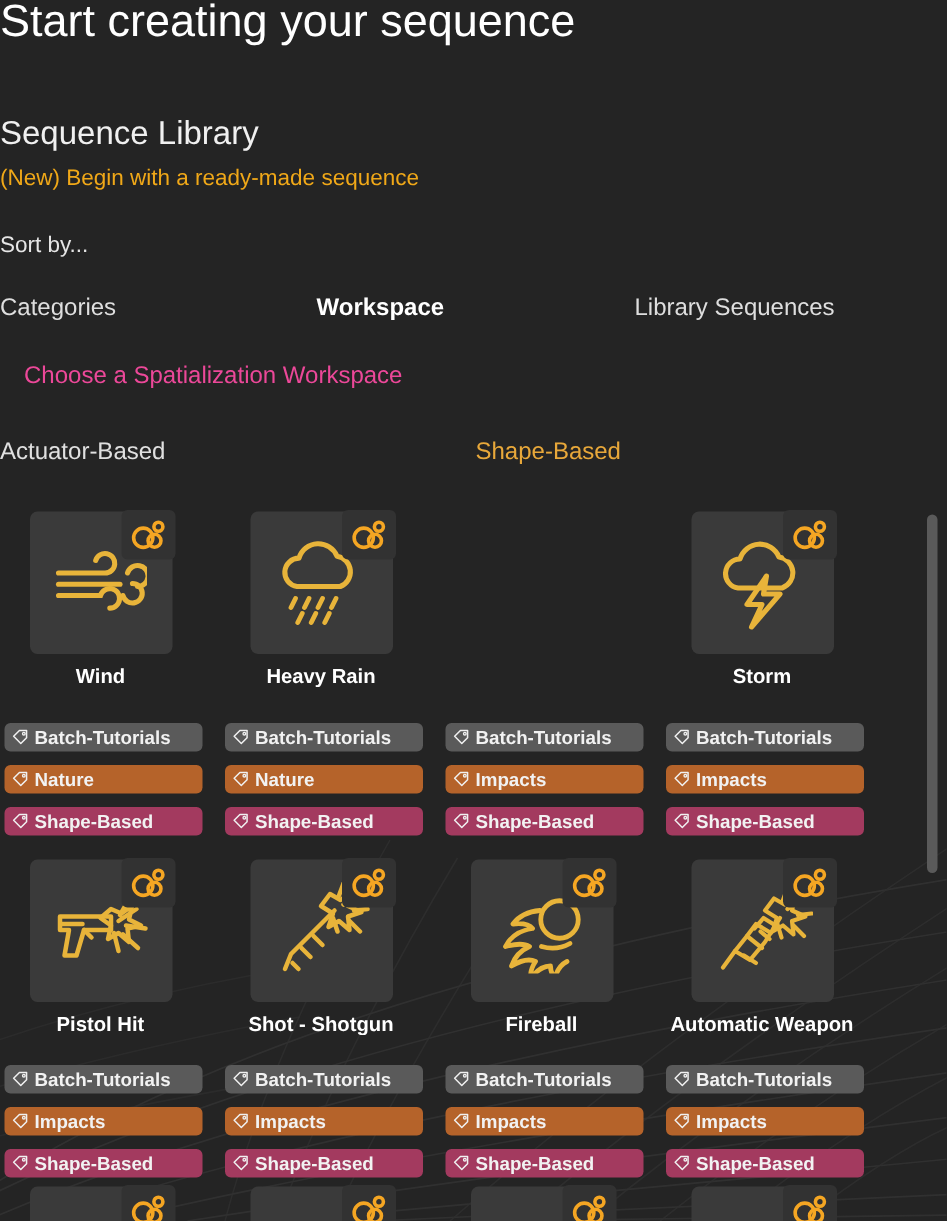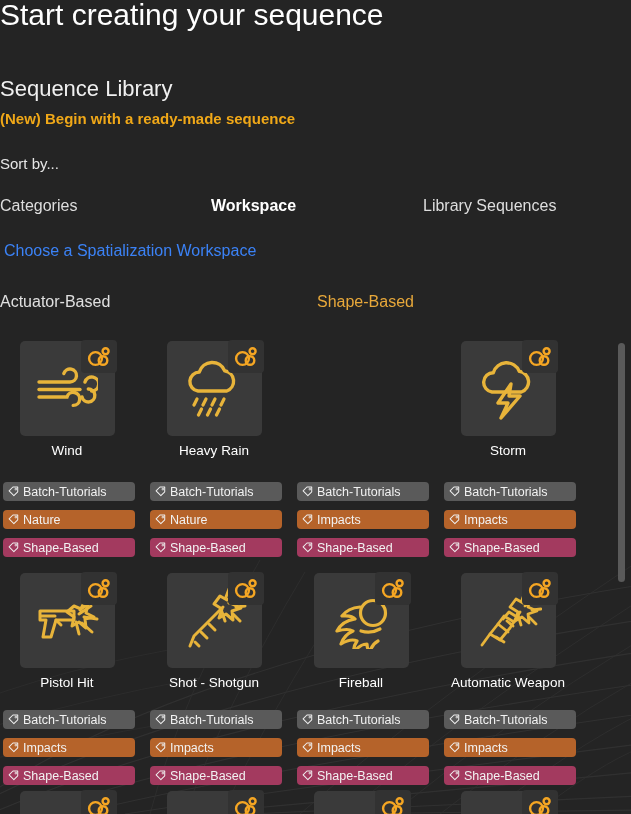--- a/index.html
+++ b/index.html
@@ -49,21 +49,21 @@
     font-size: 22px;
     font-weight: 400;
     color: #f0f0f0;
     white-space: nowrap;
   }
 
   .section-sub {
     position: absolute;
     left: 0px; top: 110px;
     font-size: 15px;
-    font-weight: 700;
+    font-weight: 400;
     color: #f0a818;
     white-space: nowrap;
   }
 
   .sortby {
     position: absolute;
     left: 0px; top: 155px;
     font-size: 15px;
     font-weight: 400;
     color: #e6e6e6;
@@ -87,23 +87,23 @@
   .tab.active {
     color: #ffffff;
     font-weight: 700;
   }
   .tab-0 { left: 0px; }
   .tab-1 { left: 211px; }
   .tab-2 { left: 423px; }
 
   .choose-label {
     position: absolute;
-    left: 4px; top: 242px;
+    left: 16px; top: 242px;
     font-size: 16px;
-    color: #3b82f6;
+    color: #ec4899;
     white-space: nowrap;
   }
 
   
   .ws-filters {
     position: absolute;
     left: 0px; top: 293px;
     width: 631px; height: 24px; padding-left: 46px;
   }
   .ws-filter {
@@ -117,20 +117,21 @@
   .wsf-0 { left: 0px; }
   .wsf-1 { left: 317px; }
 
   
   #grid {
     position: absolute;
     left: 0px; top: 330px;
     width: 631px;
     height: 484px;
     overflow: hidden;
+    font-weight: bold;
   }
   .card {
     position: absolute;
     width: 140px;
   }
   .thumb {
     position: relative;
     width: 95px;
     height: 95px;
     margin: 0 auto;

